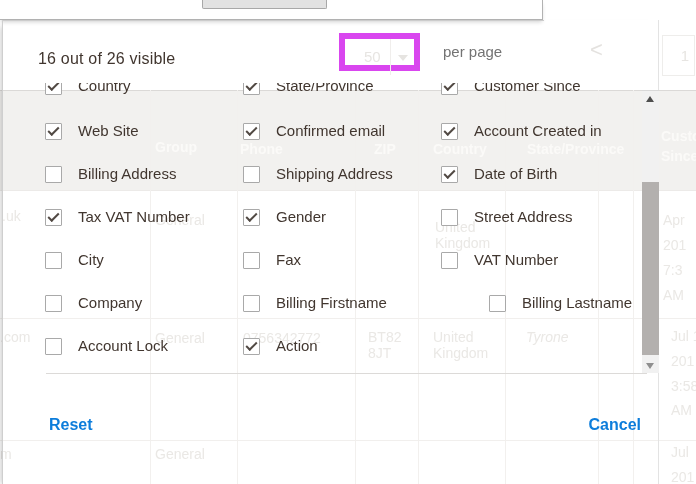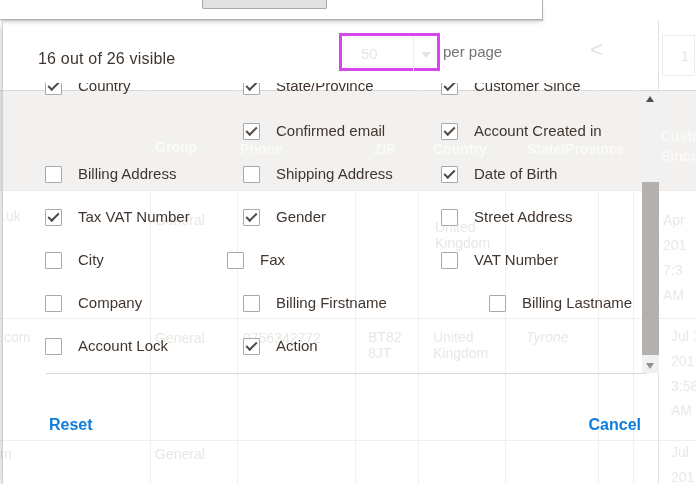--- a/index.html
+++ b/index.html
@@ -14,22 +14,22 @@
   .bg { position:absolute; inset:0; }
   .bg-band { position:absolute; left:0; top:90px; width:696px; height:101px;
              background:#f2f1ef; border-top:1px solid #dbd9d7; border-bottom:1px solid #eceae8; }
   .bg-vline { position:absolute; top:90px; bottom:0; width:1px; background:#f2f0ee; }
   .bg-hline { position:absolute; left:0; width:696px; height:1px; background:#f1efed; }
   .bg-h { position:absolute; font-size:14px; font-weight:700; color:#fbfaf8; white-space:nowrap; line-height:20px; }
   .bg-h.wrap { white-space:normal; width:62px; }
   .bg-frag { position:absolute; font-size:14px; color:#eae8e5; white-space:nowrap; line-height:15px; }
 
   
-  .pg-select { position:absolute; left:339px; top:33px; width:101px; height:38px;
-               border:3px solid #d946ef; background:transparent; }
+  .pg-select { position:absolute; left:339px; top:33px; width:81px; height:38px;
+               border:6px solid #d946ef; background:transparent; }
   .pg-size { position:absolute; left:19px; top:9px; font-size:15px; color:#e7e5e2; }
   .pg-caret-box { position:absolute; right:0; top:0; width:24px; height:36px; border-left:1px solid #f0eeec; }
   .pg-caret { position:absolute; left:7px; top:16px; width:0; height:0;
               border-left:5px solid transparent; border-right:5px solid transparent; border-top:6px solid #e6e4e1; }
   .pg-per { position:absolute; left:443px; top:43px; font-size:15px; color:#737373; }
   .pg-prev { position:absolute; left:590px; top:37px; font-size:22px; color:#e4e2df; font-weight:400; }
   .pg-page { position:absolute; left:662px; top:35px; width:33px; height:41px;
              border:1px solid #eeedeb; background:#fff; text-align:right; }
   .pg-page span { font-size:15px; color:#e7e5e2; margin:11px 5px 0 0; display:inline-block; }
 
@@ -157,20 +157,24 @@
           <div class="dd-item" style="left: 240px;">
     <span class="cb checked"></span>
     <span class="cb-label">State/Province</span>
   </div>
           <div class="dd-item" style="left: 438px;">
     <span class="cb checked"></span>
     <span class="cb-label">Customer Since</span>
   </div>
         </div>
         <div class="dd-row" style="top: 39px;">
+          <div class="dd-item" style="left: 42px;">
+    <span class="cb checked"></span>
+    <span class="cb-label">Web Site</span>
+  </div>
           <div class="dd-item" style="left: 240px;">
     <span class="cb checked"></span>
     <span class="cb-label">Confirmed email</span>
   </div>
           <div class="dd-item" style="left: 438px;">
     <span class="cb checked"></span>
     <span class="cb-label">Account Created in</span>
   </div>
         </div>
         <div class="dd-row" style="top: 82px;">
@@ -199,21 +203,21 @@
           <div class="dd-item" style="left: 438px;">
     <span class="cb"></span>
     <span class="cb-label">Street Address</span>
   </div>
         </div>
         <div class="dd-row" style="top: 168px;">
           <div class="dd-item" style="left: 42px;">
     <span class="cb"></span>
     <span class="cb-label">City</span>
   </div>
-          <div class="dd-item" style="left: 224px;">
+          <div class="dd-item" style="left: 240px;">
     <span class="cb"></span>
     <span class="cb-label">Fax</span>
   </div>
           <div class="dd-item" style="left: 438px;">
     <span class="cb"></span>
     <span class="cb-label">VAT Number</span>
   </div>
         </div>
         <div class="dd-row" style="top: 211px;">
           <div class="dd-item" style="left: 42px;">

